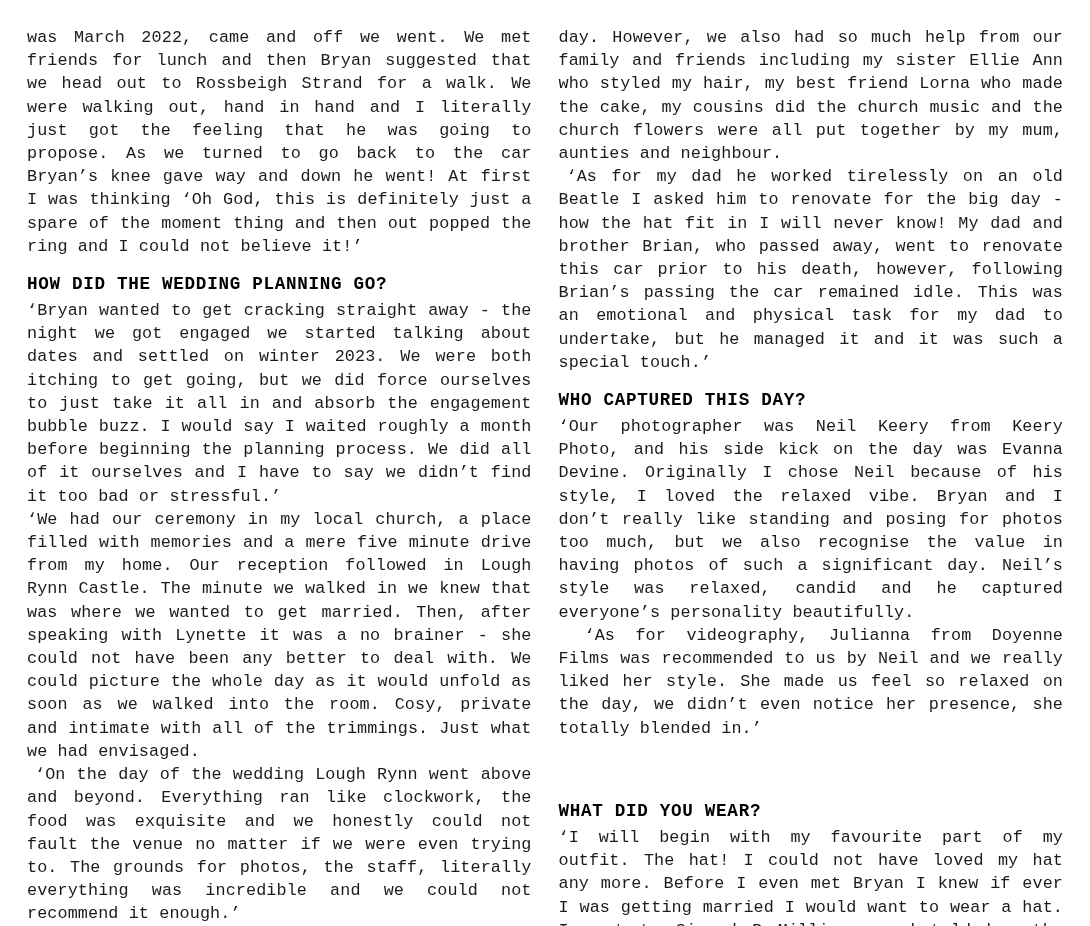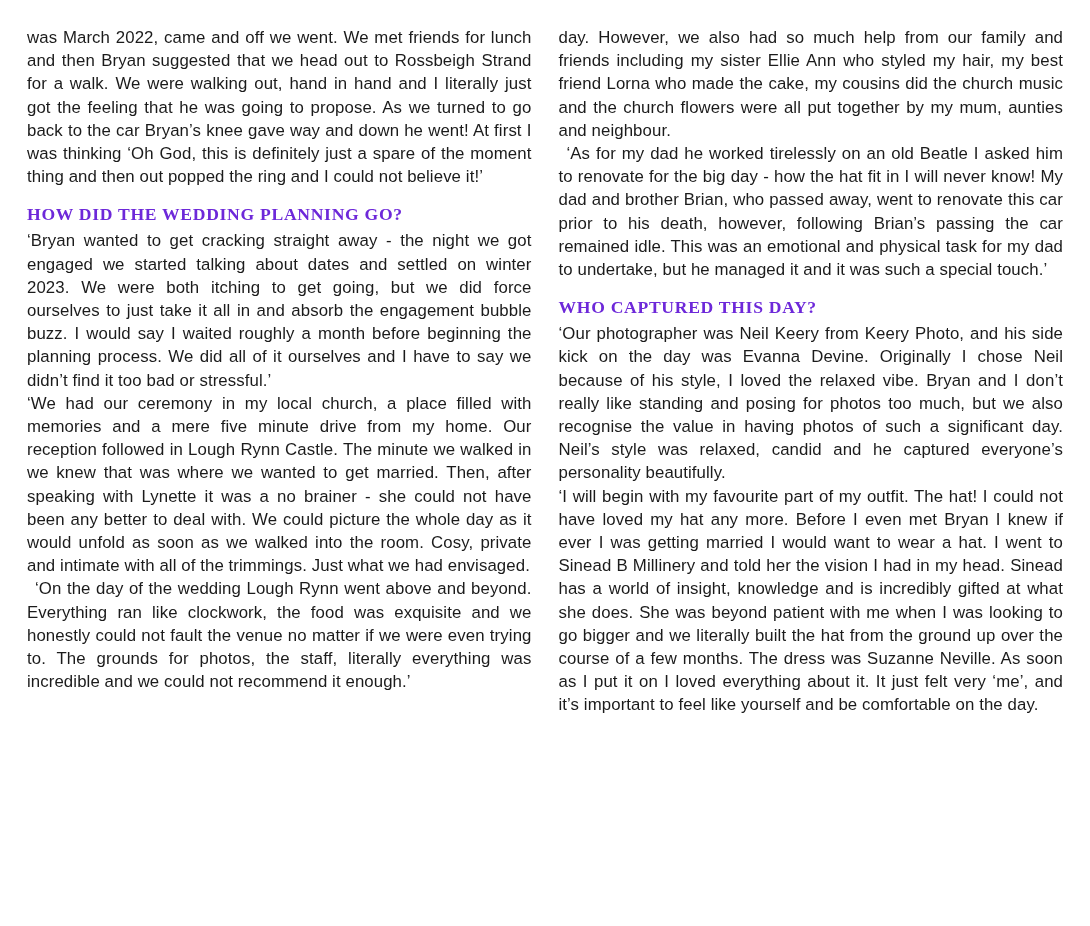--- a/index.html
+++ b/index.html
@@ -20,33 +20,33 @@
     width: 1090px;
     height: 926px;
   }
   .col {
     flex: 1 1 0;
     min-width: 0;
   }
   .body-p {
     margin: 0;
     text-align: justify;
-    font-family: Liberation Sans, sans-serif;
+    font-family: Liberation Mono, monospace;
     font-size: 16.8px;
     line-height: 23.2px;
     color: #1b1b1b;
     letter-spacing: 0.1px;
   }
   .section-h {
     margin: 15px 0 3px 0;
-    font-family: Liberation Serif, serif;
+    font-family: Liberation Mono, monospace;
     font-weight: bold;
     font-size: 17.6px;
     line-height: 23px;
-    color: #6d28d9;
+    color: #000000;
     letter-spacing: 0.7px;
   }
   .indent1 { text-indent: 8px; }
   .indent2 { text-indent: 26px; }
   .gap-before { margin-top: 60px; }
 </style>
 </head>
 <body>
 
 <div class="page">
@@ -57,16 +57,18 @@
     <p class="body-p">‘Bryan wanted to get cracking straight away - the night we got engaged we started talking about dates and settled on winter 2023. We were both itching to get going, but we did force ourselves to just take it all in and absorb the engagement bubble buzz. I would say I waited roughly a month before beginning the planning process. We did all of it ourselves and I have to say we didn’t find it too bad or stressful.’</p>
     <p class="body-p">‘We had our ceremony in my local church, a place filled with memories and a mere five minute drive from my home. Our reception followed in Lough Rynn Castle. The minute we walked in we knew that was where we wanted to get married. Then, after speaking with Lynette it was a no brainer - she could not have been any better to deal with. We could picture the whole day as it would unfold as soon as we walked into the room. Cosy, private and intimate with all of the trimmings. Just what we had envisaged.</p>
     <p class="body-p indent1">‘On the day of the wedding Lough Rynn went above and beyond. Everything ran like clockwork, the food was exquisite and we honestly could not fault the venue no matter if we were even trying to. The grounds for photos, the staff, literally everything was incredible and we could not recommend it enough.’</p>
   </div>
 
   <div class="col">
     <p class="body-p">day. However, we also had so much help from our family and friends including my sister Ellie Ann who styled my hair, my best friend Lorna who made the cake, my cousins did the church music and the church flowers were all put together by my mum, aunties and neighbour.</p>
     <p class="body-p indent1">‘As for my dad he worked tirelessly on an old Beatle I asked him to renovate for the big day - how the hat fit in I will never know! My dad and brother Brian, who passed away, went to renovate this car prior to his death, however, following Brian’s passing the car remained idle. This was an emotional and physical task for my dad to undertake, but he managed it and it was such a special touch.’</p>
     <h2 class="section-h">WHO CAPTURED THIS DAY?</h2>
     <p class="body-p">‘Our photographer was Neil Keery from Keery Photo, and his side kick on the day was Evanna Devine. Originally I chose Neil because of his style, I loved the relaxed vibe. Bryan and I don’t really like standing and posing for photos too much, but we also recognise the value in having photos of such a significant day. Neil’s style was relaxed, candid and he captured everyone’s personality beautifully.</p>
+    <p class="body-p indent2">‘As for videography, Julianna from Doyenne Films was recommended to us by Neil and we really liked her style. She made us feel so relaxed on the day, we didn’t even notice her presence, she totally blended in.’</p>
+    <h2 class="section-h gap-before">WHAT DID YOU WEAR?</h2>
     <p class="body-p">‘I will begin with my favourite part of my outfit. The hat! I could not have loved my hat any more. Before I even met Bryan I knew if ever I was getting married I would want to wear a hat. I went to Sinead B Millinery and told her the vision I had in my head. Sinead has a world of insight, knowledge and is incredibly gifted at what she does. She was beyond patient with me when I was looking to go bigger and we literally built the hat from the ground up over the course of a few months. The dress was Suzanne Neville. As soon as I put it on I loved everything about it. It just felt very ‘me’, and it’s important to feel like yourself and be comfortable on the day.</p>
   </div>
 
 </div>
 
 </body></html>

